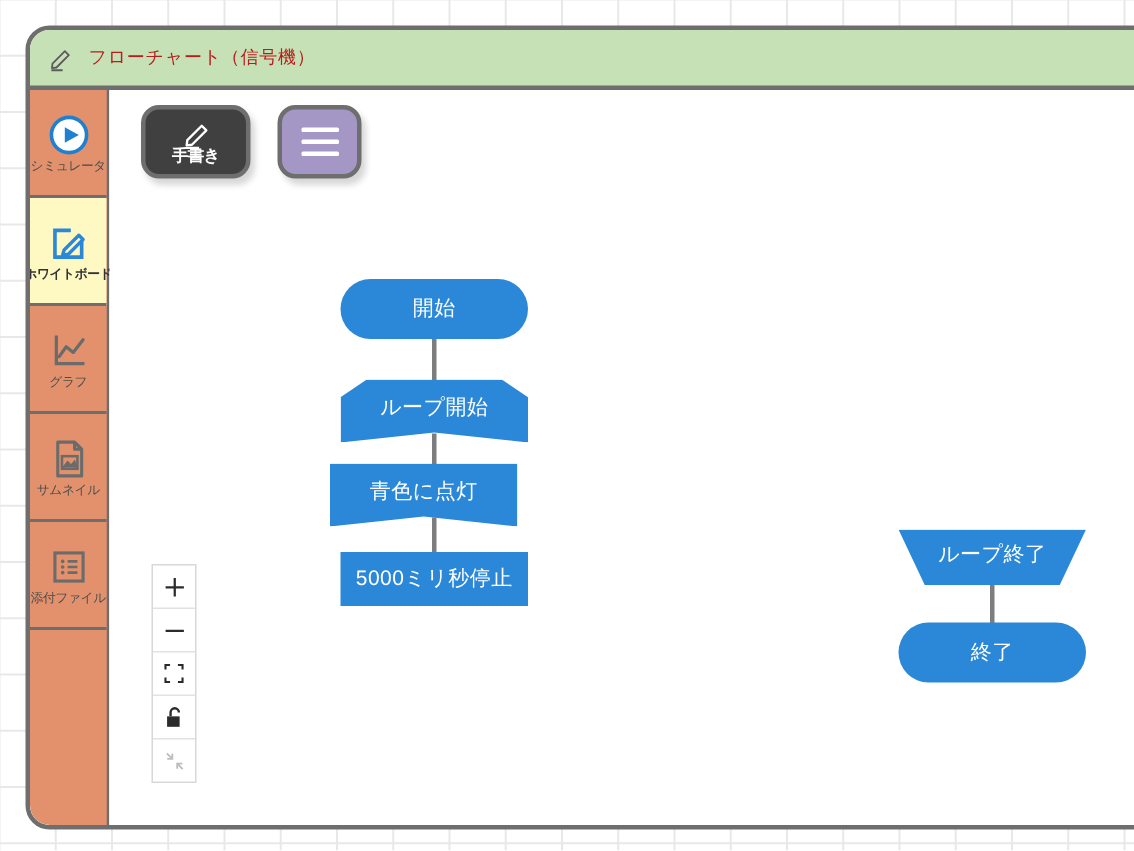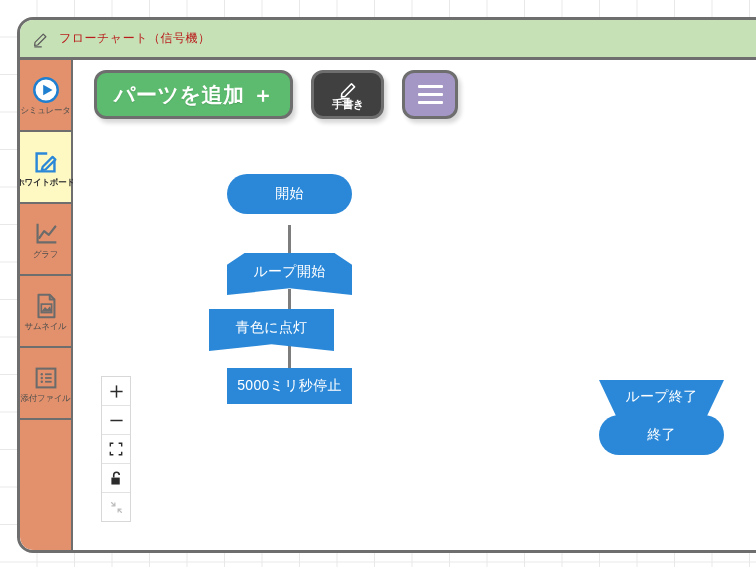--- a/index.html
+++ b/index.html
@@ -329,24 +329,20 @@
         <span class="side-label">添付ファイル</span>
       </div>
 
       <div id="side-filler"></div>
     </nav>
 
     <section id="canvas-area">
 
       <div id="toolbar">
 
-        <div class="tool-btn" id="btn-add-part">
-          <span class="btn-text">パーツを追加</span>
-          <span class="btn-plus">＋</span>
-        </div>
 
         <div class="tool-btn" id="btn-handwrite">
           <svg class="hw-icon" viewBox="0 0 24 24">
             <path d="M5 16.5 L16 5.5 L19.5 9 L8.5 20 L4.5 20.5 Z" fill="none" stroke="#ffffff" stroke-width="1.8" stroke-linejoin="round"></path>
             <line x1="4" y1="22.4" x2="14" y2="22.4" stroke="#ffffff" stroke-width="1.8"></line>
           </svg>
           <span class="hw-label">手書き</span>
         </div>
 
         <div class="tool-btn" id="btn-menu">
@@ -356,33 +352,33 @@
               <i></i>
             </span>
         </div>
       </div>
 
       <div id="flowchart">
           <div class="connector" style="left: 215px; top: 165px; height: 30px;"></div>
           <div class="connector" style="left: 215px; top: 229px; height: 22px;"></div>
           <div class="connector" style="left: 215px; top: 285px; height: 24px;"></div>
           <div class="connector" style="left: 587px; top: 323px; height: 34px;"></div>
-          <div class="node shape-terminator" style="left: 154px; top: 114px; width: 125px; height: 40px; background: rgb(43, 136, 216); color: rgb(255, 255, 255);">
+          <div class="node shape-terminator" style="left: 154px; top: 126px; width: 125px; height: 40px; background: rgb(43, 136, 216); color: rgb(255, 255, 255);">
             <span class="node-label">開始</span>
           </div>
           <div class="node shape-loop-start" style="left: 154px; top: 193px; width: 125px; height: 42px; background: rgb(43, 136, 216); color: rgb(255, 255, 255);">
             <span class="node-label" style="margin-bottom: 5px;">ループ開始</span>
           </div>
-          <div class="node shape-process-notch" style="left: 136px; top: 249px; width: 125px; height: 42px; background: rgb(43, 136, 216); color: rgb(255, 255, 255);">
+          <div class="node shape-process-notch" style="left: 147px; top: 249px; width: 125px; height: 42px; background: rgb(43, 136, 216); color: rgb(255, 255, 255);">
             <span class="node-label" style="margin-bottom: 5px;">青色に点灯</span>
           </div>
           <div class="node shape-rect" style="left: 154px; top: 308px; width: 125px; height: 36px; background: rgb(43, 136, 216); color: rgb(255, 255, 255);">
             <span class="node-label">5000ミリ秒停止</span>
           </div>
-          <div class="node shape-loop-end" style="left: 526px; top: 293px; width: 125px; height: 37px; background: rgb(43, 136, 216); color: rgb(255, 255, 255); margin-top: 27px;">
+          <div class="node shape-loop-end" style="left: 526px; top: 293px; width: 125px; height: 37px; background: rgb(43, 136, 216); color: rgb(255, 255, 255);">
             <span class="node-label" style="margin-bottom: 3px;">ループ終了</span>
           </div>
           <div class="node shape-terminator" style="left: 526px; top: 355px; width: 125px; height: 40px; background: rgb(43, 136, 216); color: rgb(255, 255, 255);">
             <span class="node-label">終了</span>
           </div>
         </div>
 
       <div id="zoom-controls">
         <div class="zoom-btn">
           <svg width="15" height="15" viewBox="0 0 16 16">

